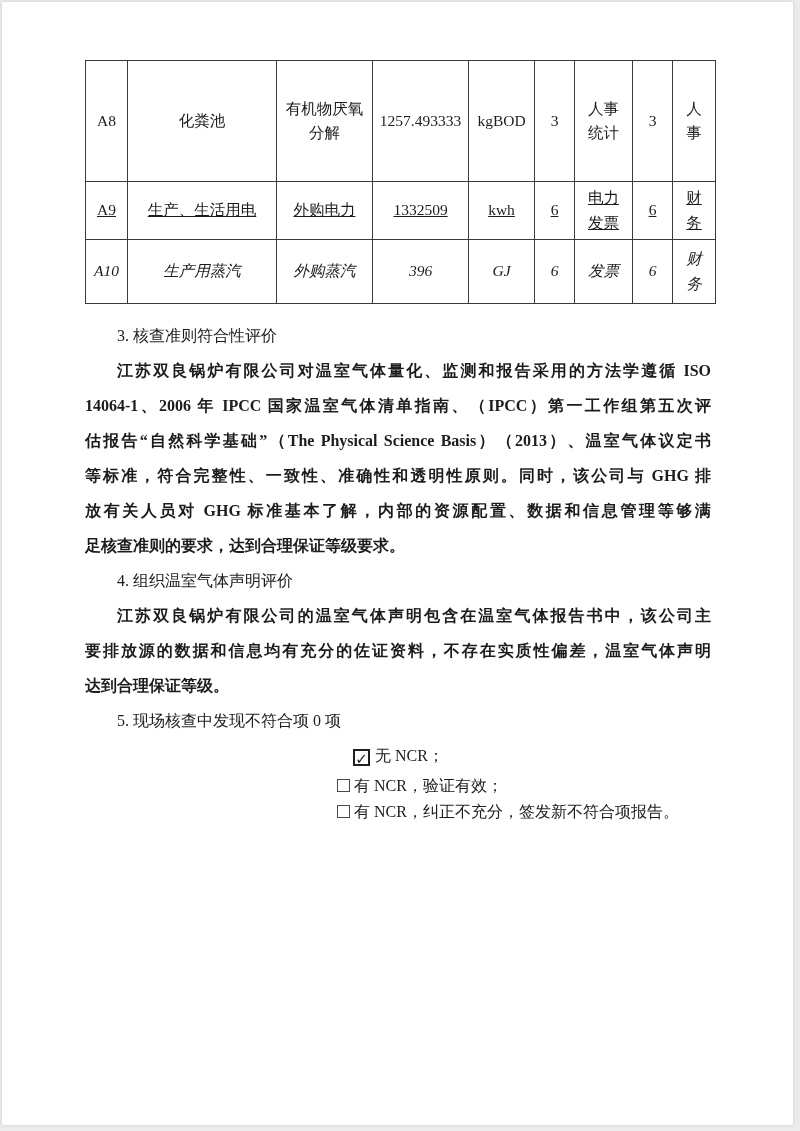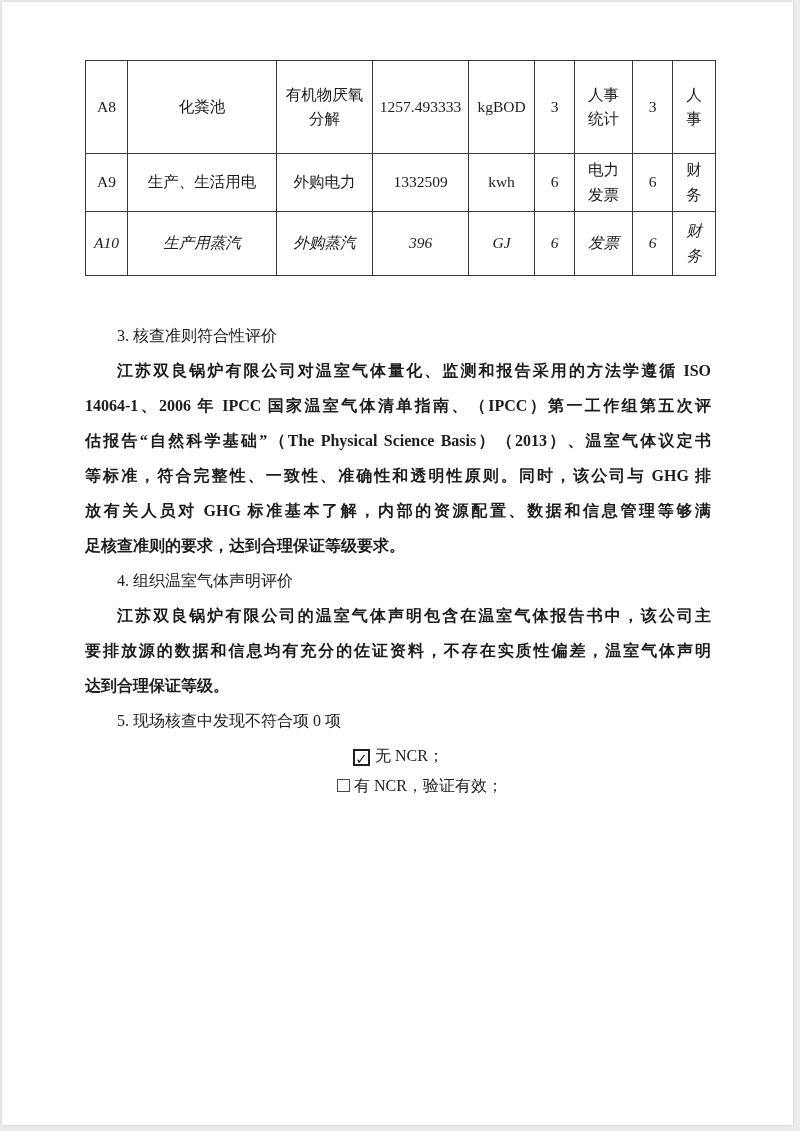--- a/index.html
+++ b/index.html
@@ -35,22 +35,22 @@
   .emission-table td {
     border: 1px solid var(--table-border);
     text-align: center;
     vertical-align: middle;
     font-size: 15.5px;
     line-height: 1.55;
     padding: 0 2px;
     white-space: pre-line;
     overflow: hidden;
   }
-  .emission-table tr:nth-child(1) { height: 93px; }
-  .emission-table tr:nth-child(2) { height: 58px; }
+  .emission-table tr:nth-child(1) { height: 121px; }
+  .emission-table tr:nth-child(2) { height: 58px; text-decoration: underline; }
   .emission-table tr:nth-child(3) { height: 64px; font-style: italic; }
   
   .text-block {
     position: absolute;
     left: 83px; top: 316px;
     width: 626px;
     font-size: 16px;
     line-height: 35px;
   }
   .heading {
@@ -162,16 +162,17 @@
       <div class="line">放有关人员对 GHG 标准基本了解，内部的资源配置、数据和信息管理等够满</div>
       <div class="line last">足核查准则的要求，达到合理保证等级要求。</div>
       <div class="heading">4. 组织温室气体声明评价</div>
       <div class="line first">江苏双良锅炉有限公司的温室气体声明包含在温室气体报告书中，该公司主</div>
       <div class="line">要排放源的数据和信息均有充分的佐证资料，不存在实质性偏差，温室气体声明</div>
       <div class="line last">达到合理保证等级。</div>
       <div class="heading">5. 现场核查中发现不符合项 0 项</div>
       <div class="ncr-options">
         <div class="ncr-line checked-line"><span class="checkbox big">✓</span><span>无 NCR；</span></div>
         <div class="ncr-line"><span class="checkbox small"></span><span>有 NCR，验证有效；</span></div>
+        <div class="ncr-line"><span class="checkbox small"></span><span>有 NCR，纠正不充分，签发新不符合项报告。</span></div>
       </div>
     </div>
 
 </div>
 
 </body></html>

